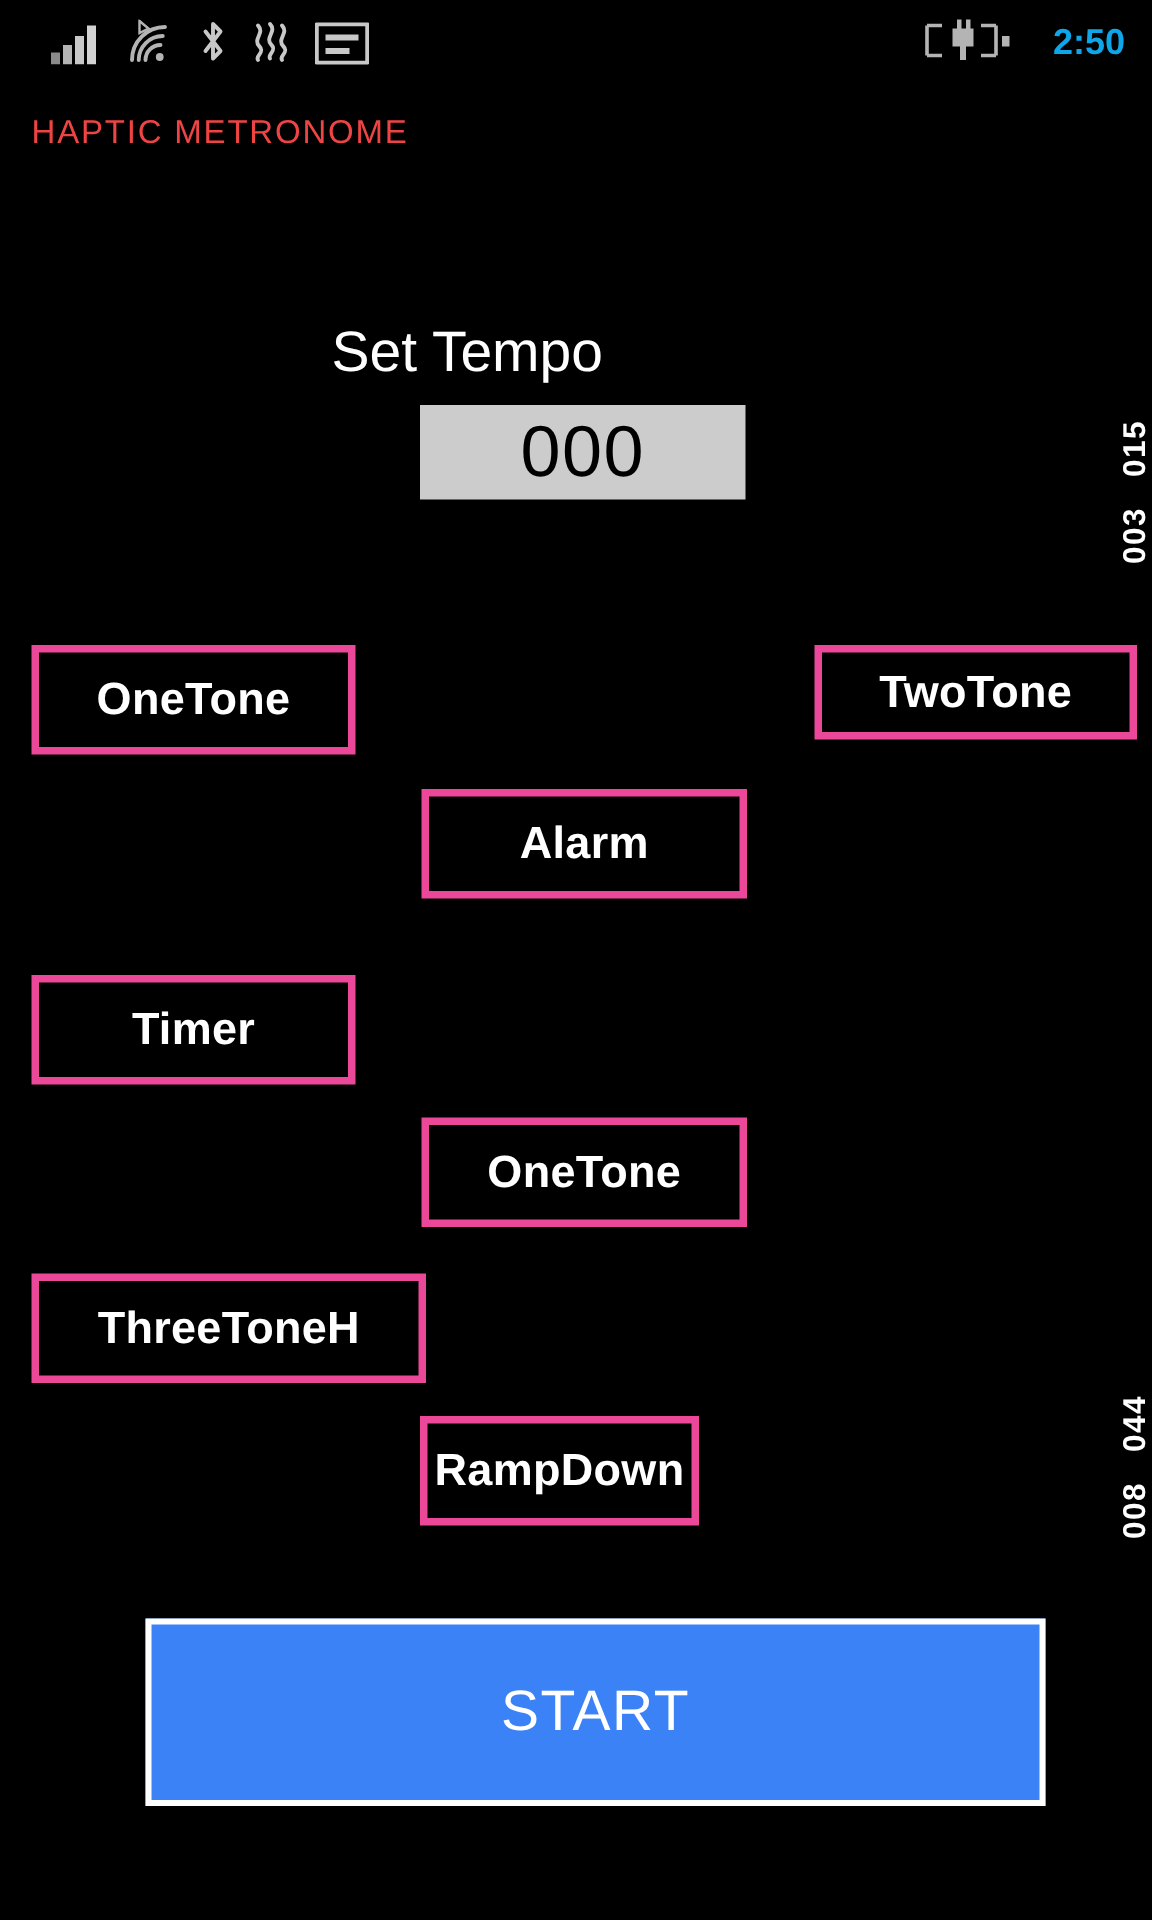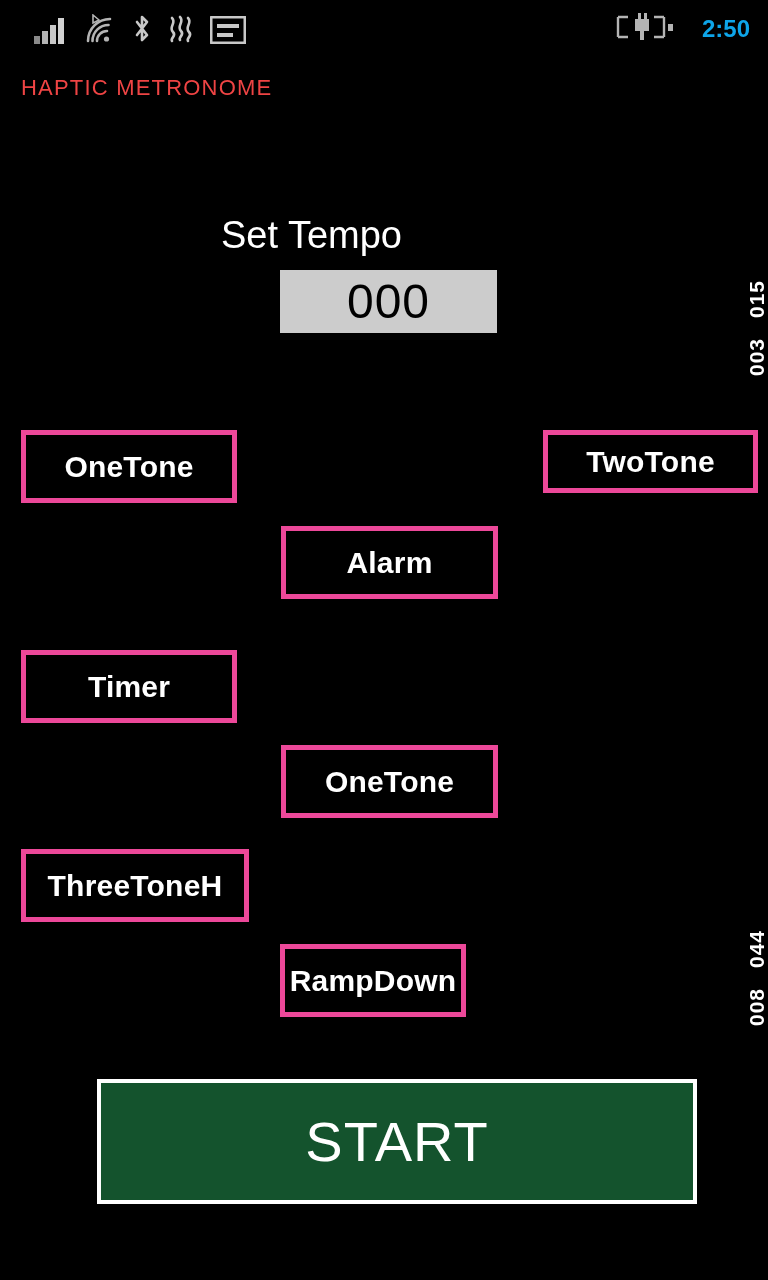--- a/index.html
+++ b/index.html
@@ -104,25 +104,25 @@
     justify-content: center;
     padding: 0;
     line-height: 1;
   }
 
   
   #start-button {
     position: absolute;
     left: 97px; top: 1079px;
     width: 600px; height: 125px;
-    background: #14532d;
+    background: #3b82f6;
     border: 4px solid #ffffff;
     color: #ffffff;
     font-family: "Liberation Sans", sans-serif;
-    font-size: 56px;
+    font-size: 38px;
     font-weight: 300;
     letter-spacing: 1px;
     box-sizing: border-box;
     display: flex;
     align-items: center;
     justify-content: center;
     padding: 0;
   }
 
   
@@ -221,21 +221,21 @@
 
   <button class="mode-btn" style="left:543px; top:430px; width:215px; height:63px;">TwoTone</button>
 
   <button class="mode-btn" style="left:281px; top:526px; width:217px; height:73px;">Alarm</button>
 
   <button class="mode-btn" style="left:21px;  top:650px; width:216px; height:73px;">Timer</button>
 
 
   <button class="mode-btn" style="left:281px; top:745px; width:217px; height:73px;">OneTone</button>
 
-  <button class="mode-btn" style="left:21px;  top:849px; width:228px; height:73px;">ThreeToneH</button>
+  <button class="mode-btn" style="left:21px;  top:849px; width:263px; height:73px;">ThreeToneH</button>
 
 
   <button class="mode-btn" style="left:280px; top:944px; width:186px; height:73px;">RampDown</button>
 
   <button id="start-button">START</button>
 
   <div class="edge-marker" style="right:1px; top:280px;">015</div>
   <div class="edge-marker" style="right:1px; top:338px;">003</div>
   <div class="edge-marker" style="right:1px; top:930px;">044</div>
   <div class="edge-marker" style="right:1px; top:988px;">008</div>

